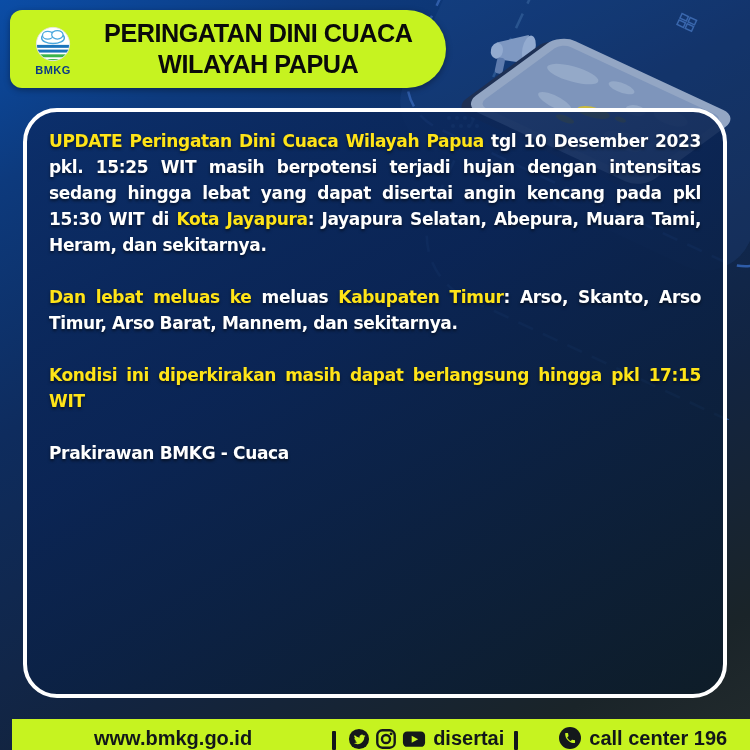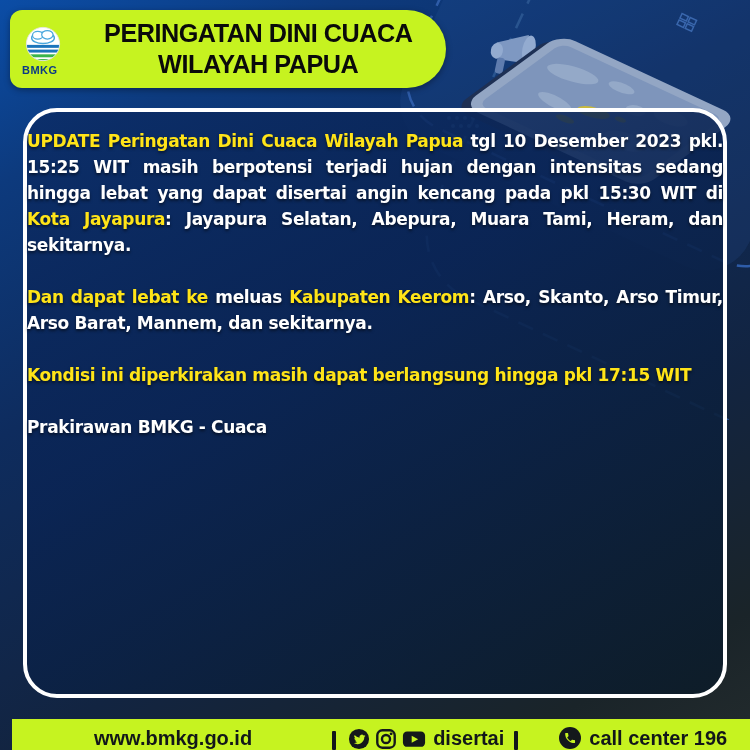--- a/index.html
+++ b/index.html
@@ -10,33 +10,33 @@
   }
   
   .illu{position:absolute;top:0;left:0;width:750px;height:420px;z-index:1;pointer-events:none;}
   
   .header{
     position:absolute;left:10px;top:10px;width:436px;height:78px;z-index:3;
     background:#c6f320;border-radius:12px 39px 39px 12px;
     display:flex;align-items:center;
     box-shadow:0 2px 6px rgba(0,0,0,.35);
   }
-  .logo{width:62px;margin-left:12px;display:flex;flex-direction:column;}
+  .logo{width:62px;margin-left:12px;display:flex;flex-direction:column;align-items:center;}
   .logo-name{font-weight:bold;font-size:11px;color:#0c3a86;letter-spacing:.5px;margin-top:-1px;}
   .header-title{
     flex:1;text-align:center;color:#0a0a0a;font-weight:bold;
     font-size:26px;line-height:1.2;letter-spacing:-.5px;
     transform:scaleX(.97);padding-right:14px;
   }
   
   .box{
     position:absolute;left:23px;top:108px;width:704px;height:590px;z-index:2;
     box-sizing:border-box;border:4px solid #fff;border-radius:34px;
     background:linear-gradient(150deg,rgba(11,43,100,.78) 0%,rgba(10,36,84,.88) 40%,rgba(13,28,40,.94) 100%);
-    padding:16px 0;
+    padding:16px 22px;
   }
   .box p{
     margin:0 0 26px;text-align:justify;
     font-family:"DejaVu Sans",sans-serif;font-weight:bold;
     font-size:17px;line-height:26px;letter-spacing:-.35px;
     color:#ffffff;text-shadow:0 2px 3px rgba(0,0,0,.55);
   }
   .seg-yellow{color:#ffe418;}
   .seg-white{color:#ffffff;}
   
@@ -141,21 +141,21 @@
       <span class="logo-name">BMKG</span>
     </div>
     <div class="header-title">
       <div>PERINGATAN DINI CUACA</div>
       <div>WILAYAH PAPUA</div>
     </div>
   </div>
 
   <div class="box">
     <p><span class="seg-yellow">UPDATE Peringatan Dini Cuaca Wilayah Papua</span><span class="seg-white"> tgl 10 Desember 2023 pkl. 15:25 WIT masih berpotensi terjadi hujan dengan intensitas sedang hingga lebat yang dapat disertai angin kencang pada pkl 15:30 WIT di </span><span class="seg-yellow">Kota Jayapura</span><span class="seg-white">: Jayapura Selatan, Abepura, Muara Tami, Heram, dan sekitarnya.</span></p>
-    <p><span class="seg-yellow">Dan dapat lebat ke</span><span class="seg-white"> meluas </span><span class="seg-yellow">Kabupaten Keerom</span><span class="seg-white">: Arso, Skanto, Arso Timur, Arso Barat, Mannem, dan sekitarnya.</span></p>
+    <p><span class="seg-yellow">Dan lebat meluas ke</span><span class="seg-white"> meluas </span><span class="seg-yellow">Kabupaten Timur</span><span class="seg-white">: Arso, Skanto, Arso Timur, Arso Barat, Mannem, dan sekitarnya.</span></p>
     <p><span class="seg-yellow">Kondisi ini diperkirakan masih dapat berlangsung hingga pkl 17:15 WIT</span></p>
     <p><span class="seg-white">Prakirawan BMKG - Cuaca</span></p>
   </div>
 
   <div class="footer">
     <span class="f-site">www.bmkg.go.id</span>
     <span class="f-sep sep1"></span>
     <span class="f-icons">
       <svg width="22" height="22" viewBox="0 0 24 24">
         <circle cx="12" cy="12" r="11" fill="#14181b"></circle>

